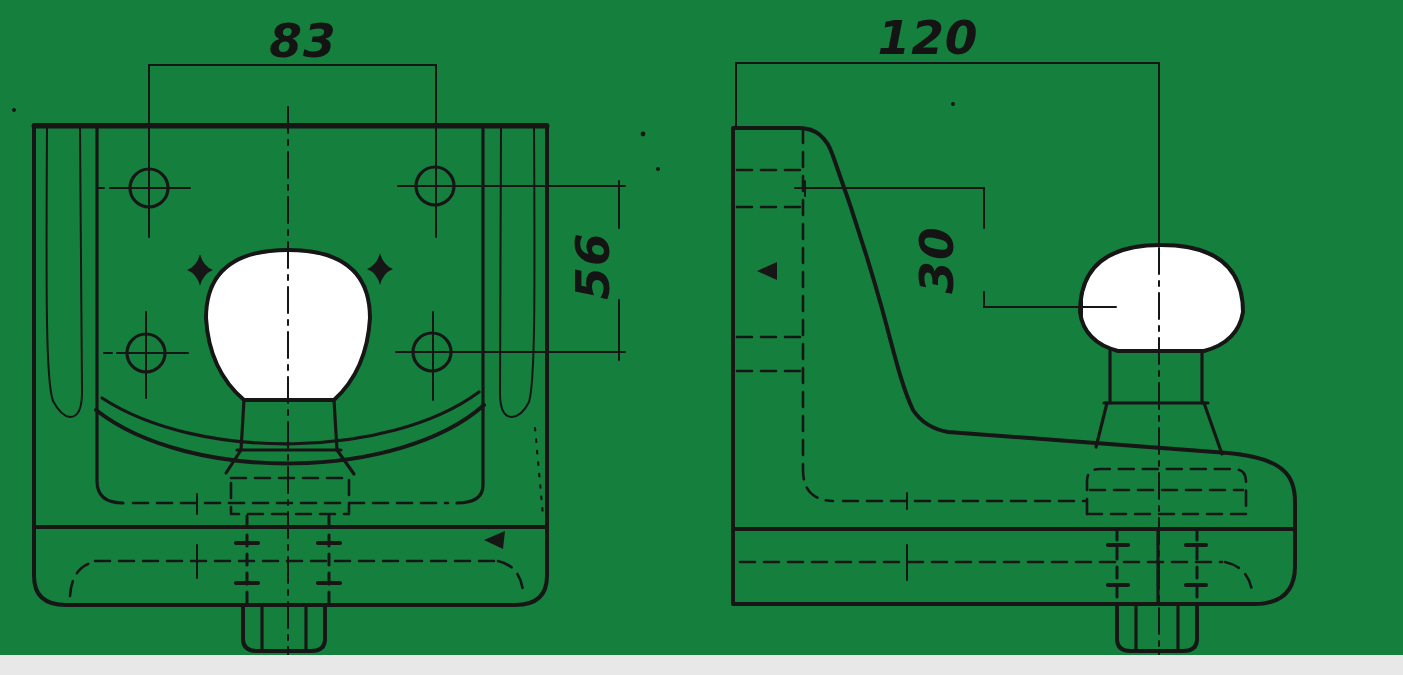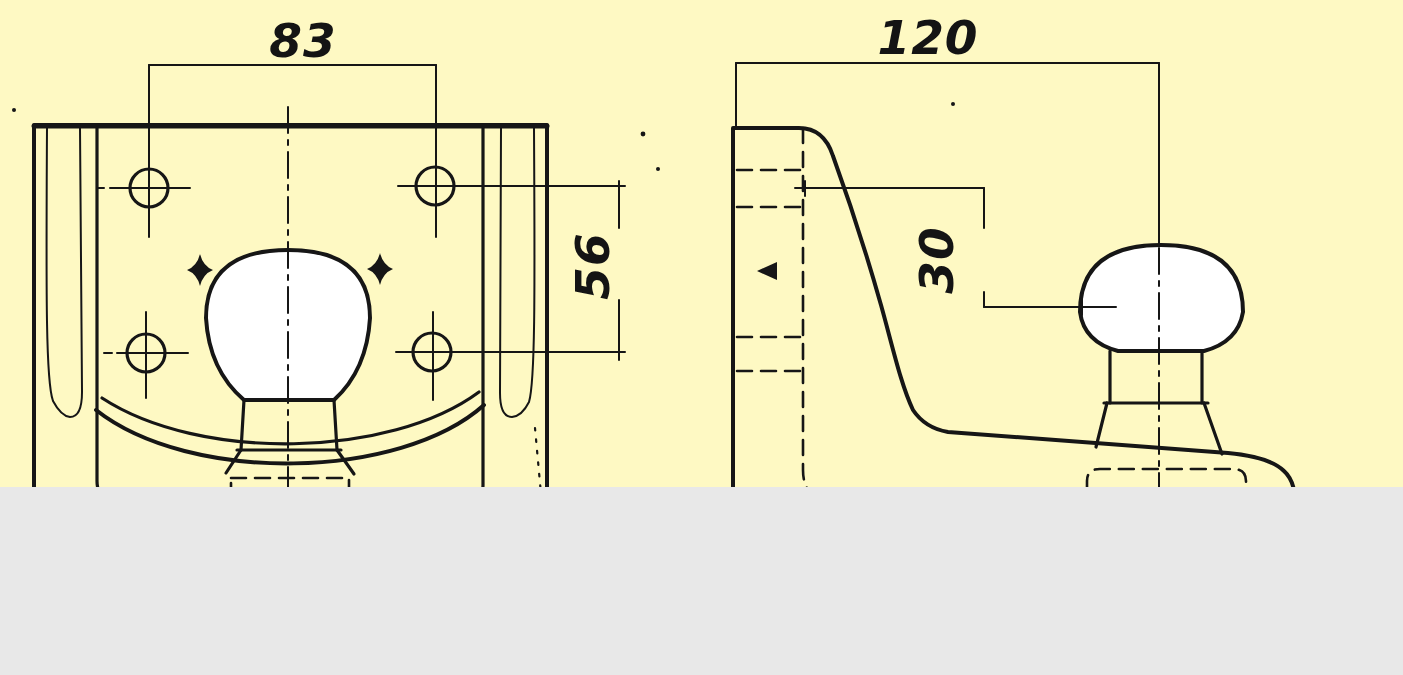--- a/index.html
+++ b/index.html
@@ -1,17 +1,17 @@
 <!DOCTYPE html>
 <html><head>
 <meta charset="utf-8">
 <style>
   html,body{margin:0;padding:0;background:#e8e8e8;}
   .stage{
-    width:1403px;height:487px;background:#fef9c3;position:relative;overflow:hidden;
+    width:1403px;height:655px;background:#15803d;position:relative;overflow:hidden;
     font-family:"DejaVu Sans", sans-serif;
   }
   svg{display:block;width:1403px;height:675px;}
   .ln{fill:none;stroke:#161616;stroke-linecap:round;stroke-linejoin:round;}
   .xthick{stroke-width:5;}
   .thick{stroke-width:4;}
   .med{stroke-width:3.2;}
   .thin{stroke-width:2;}
   .hid{stroke-width:2.6;stroke-dasharray:15 9;}
   .hidb{stroke-width:3;stroke-dasharray:11 8;}

